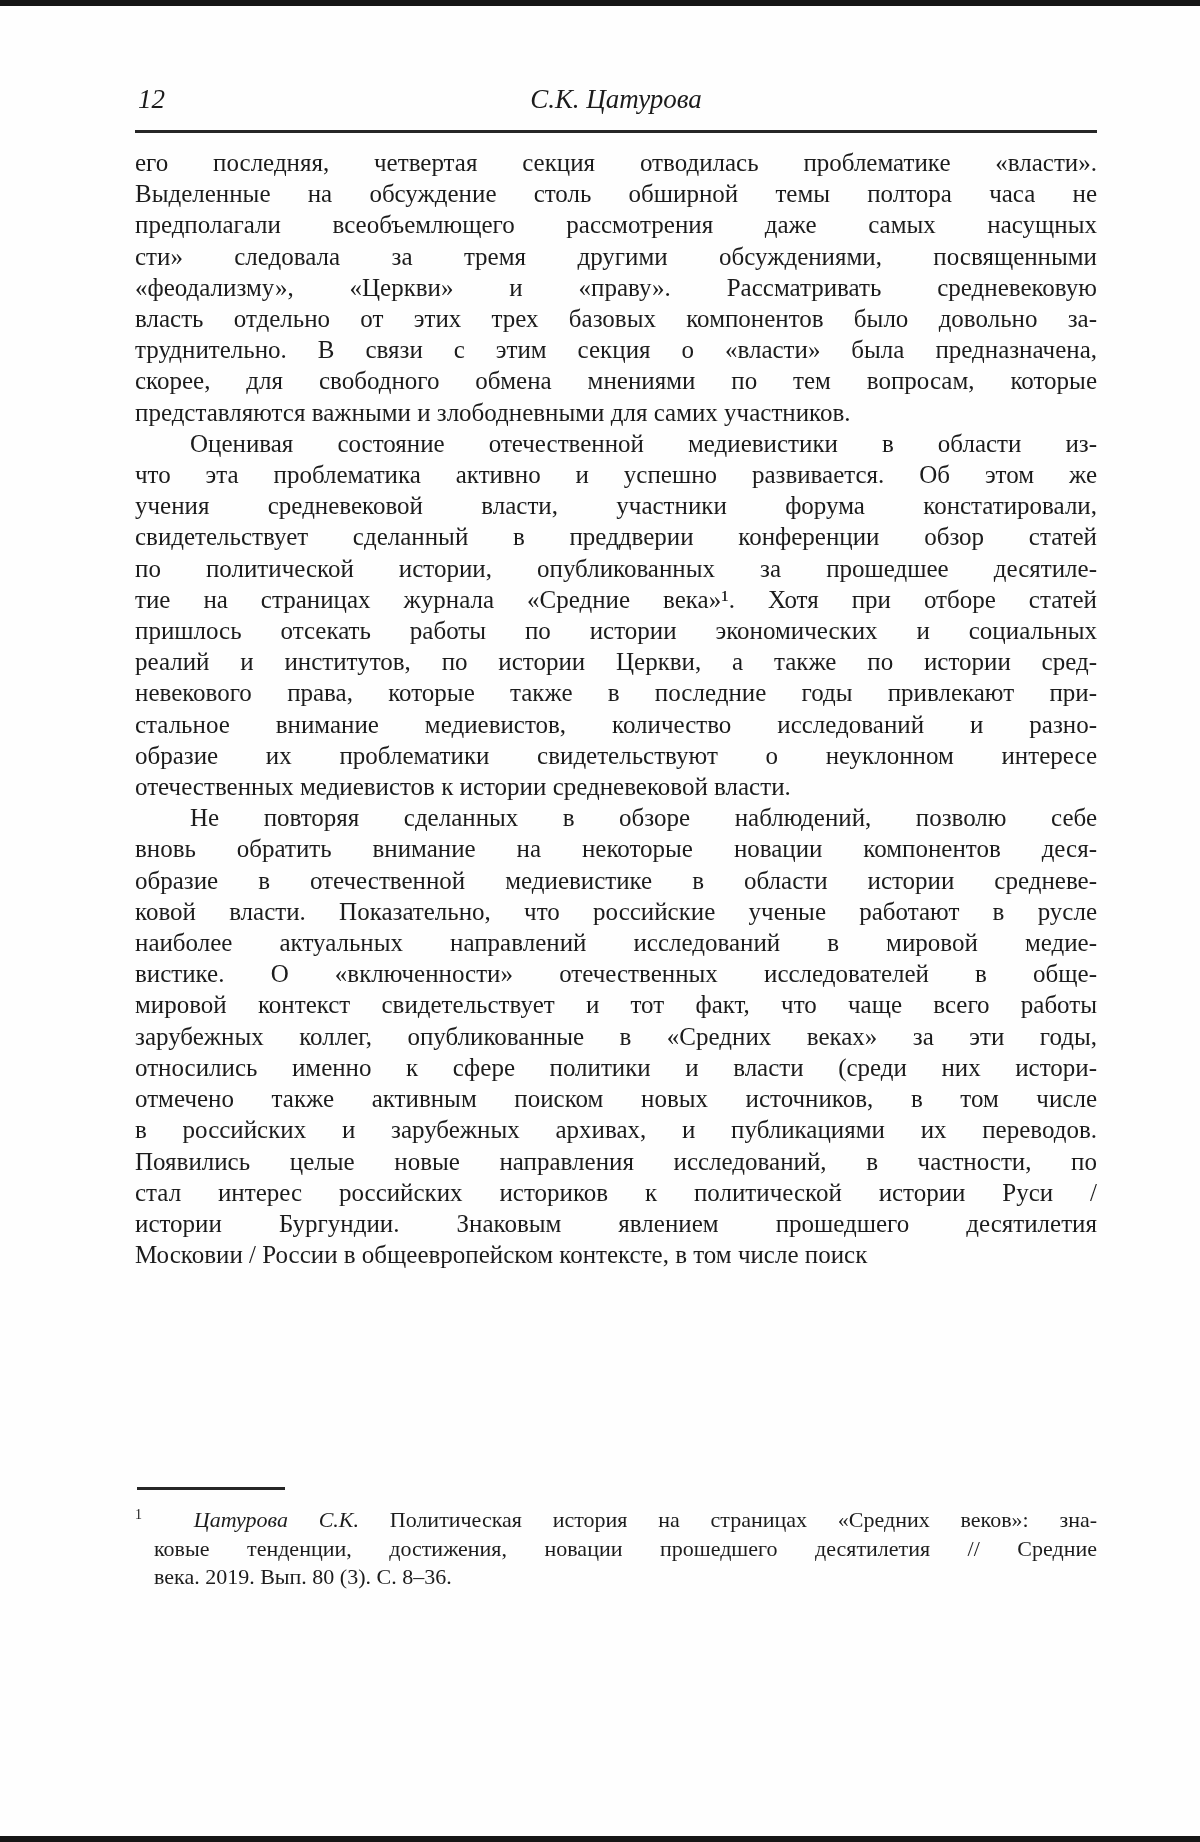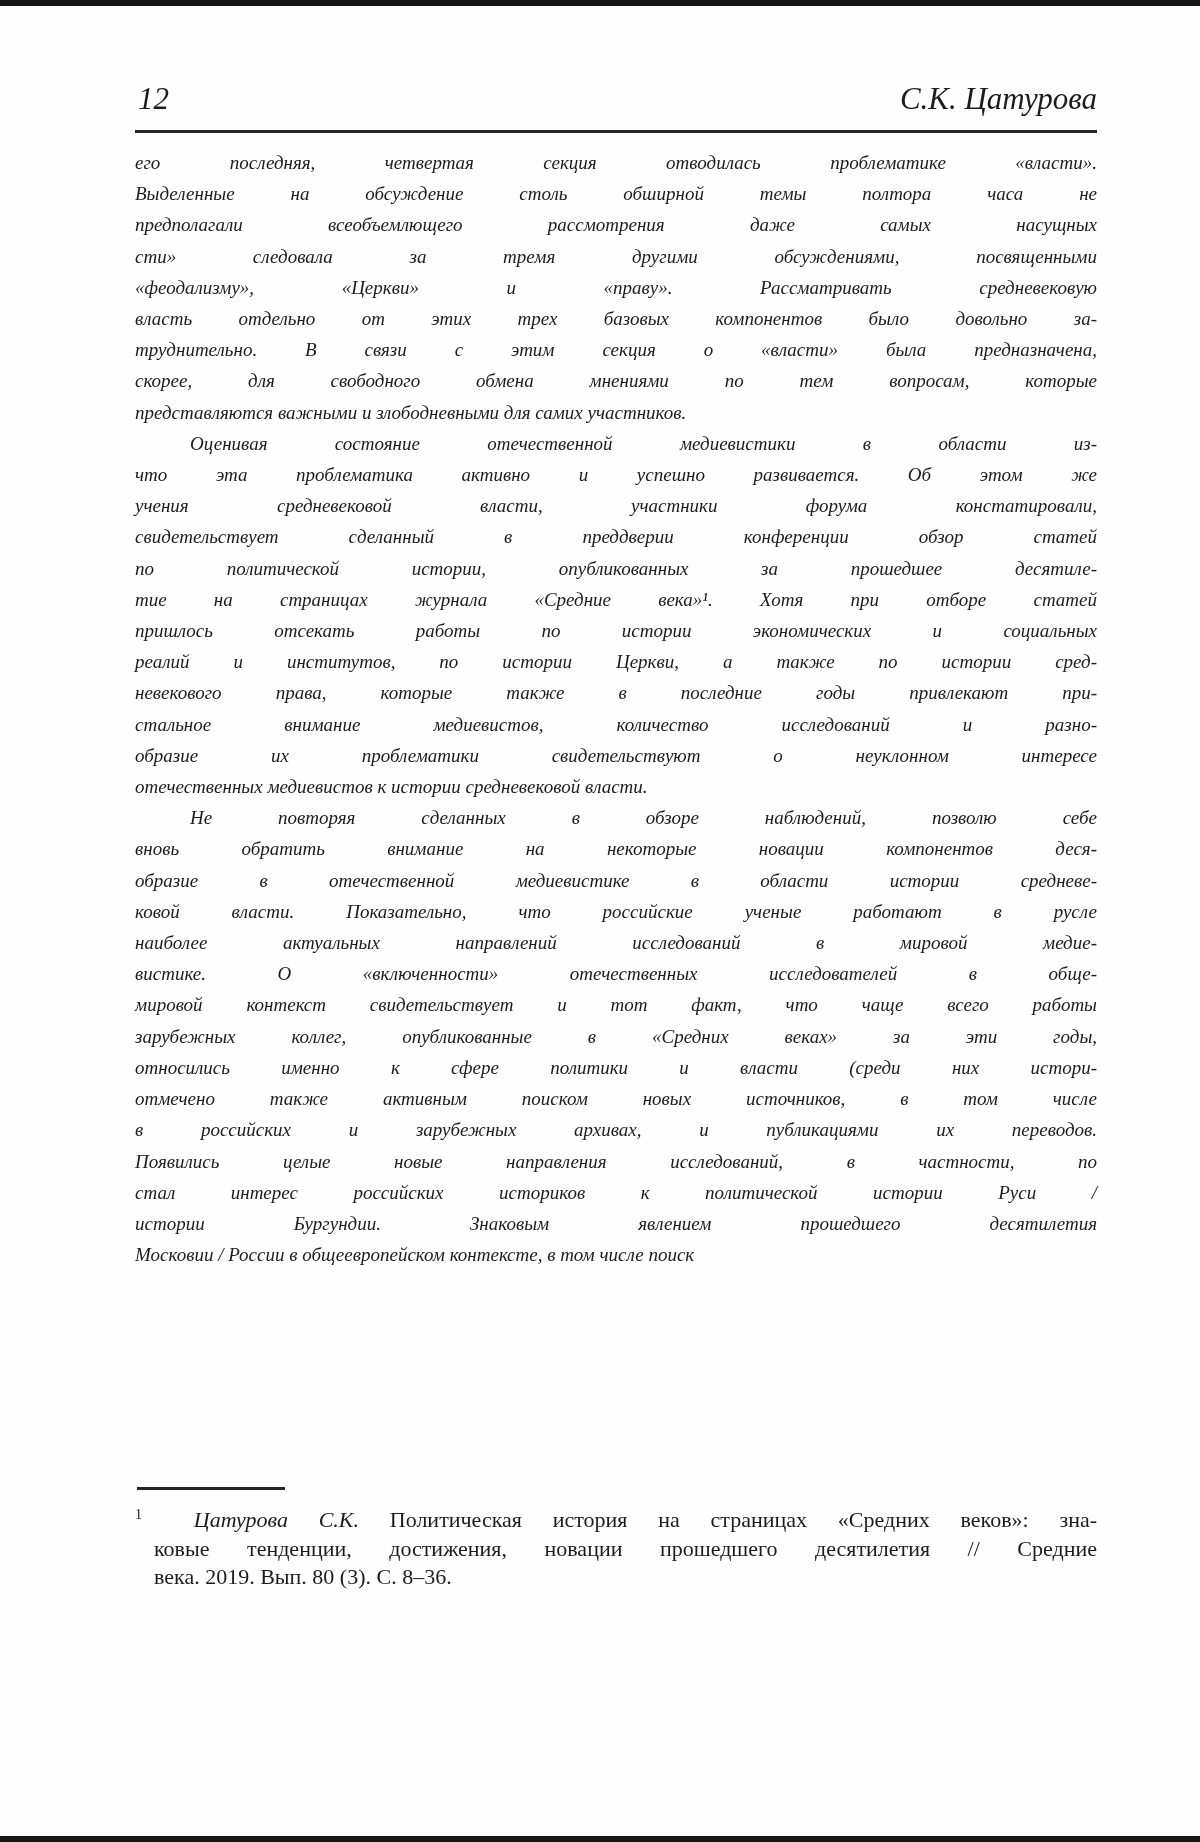--- a/index.html
+++ b/index.html
@@ -27,42 +27,41 @@
     position: absolute;
     left: 135px;
     width: 962px;
     top: 84px;
   }
 
   .page-header {
     position: relative;
     height: 46px;
     font-style: italic;
-    font-size: 31px;
+    font-size: 27px;
     line-height: 30px;
   }
   .page-num { position: absolute; left: 3px; top: 0; }
-  .running-title { position: absolute; left: 0; right: 0; top: 0; text-align: right; }
+  .running-title { position: absolute; left: 0; right: 0; top: 0; text-align: center; }
 
   .header-rule {
     height: 3px;
     background: #262626;
   }
 
   .body-text { margin-top: 14px; }
 
   .paragraph { margin: 0; }
 
   .line {
-    font-size: 19px;
+    font-size: 25px;
     line-height: 31.2px;
     text-align: justify;
     text-align-last: justify;
     white-space: normal;
-    font-style: italic;
   }
   .line.last { text-align-last: left; }
   .line.indent { padding-left: 55px; }
 
   .footnote {
     position: absolute;
     left: 135px;
     width: 962px;
     top: 1487px;
   }

